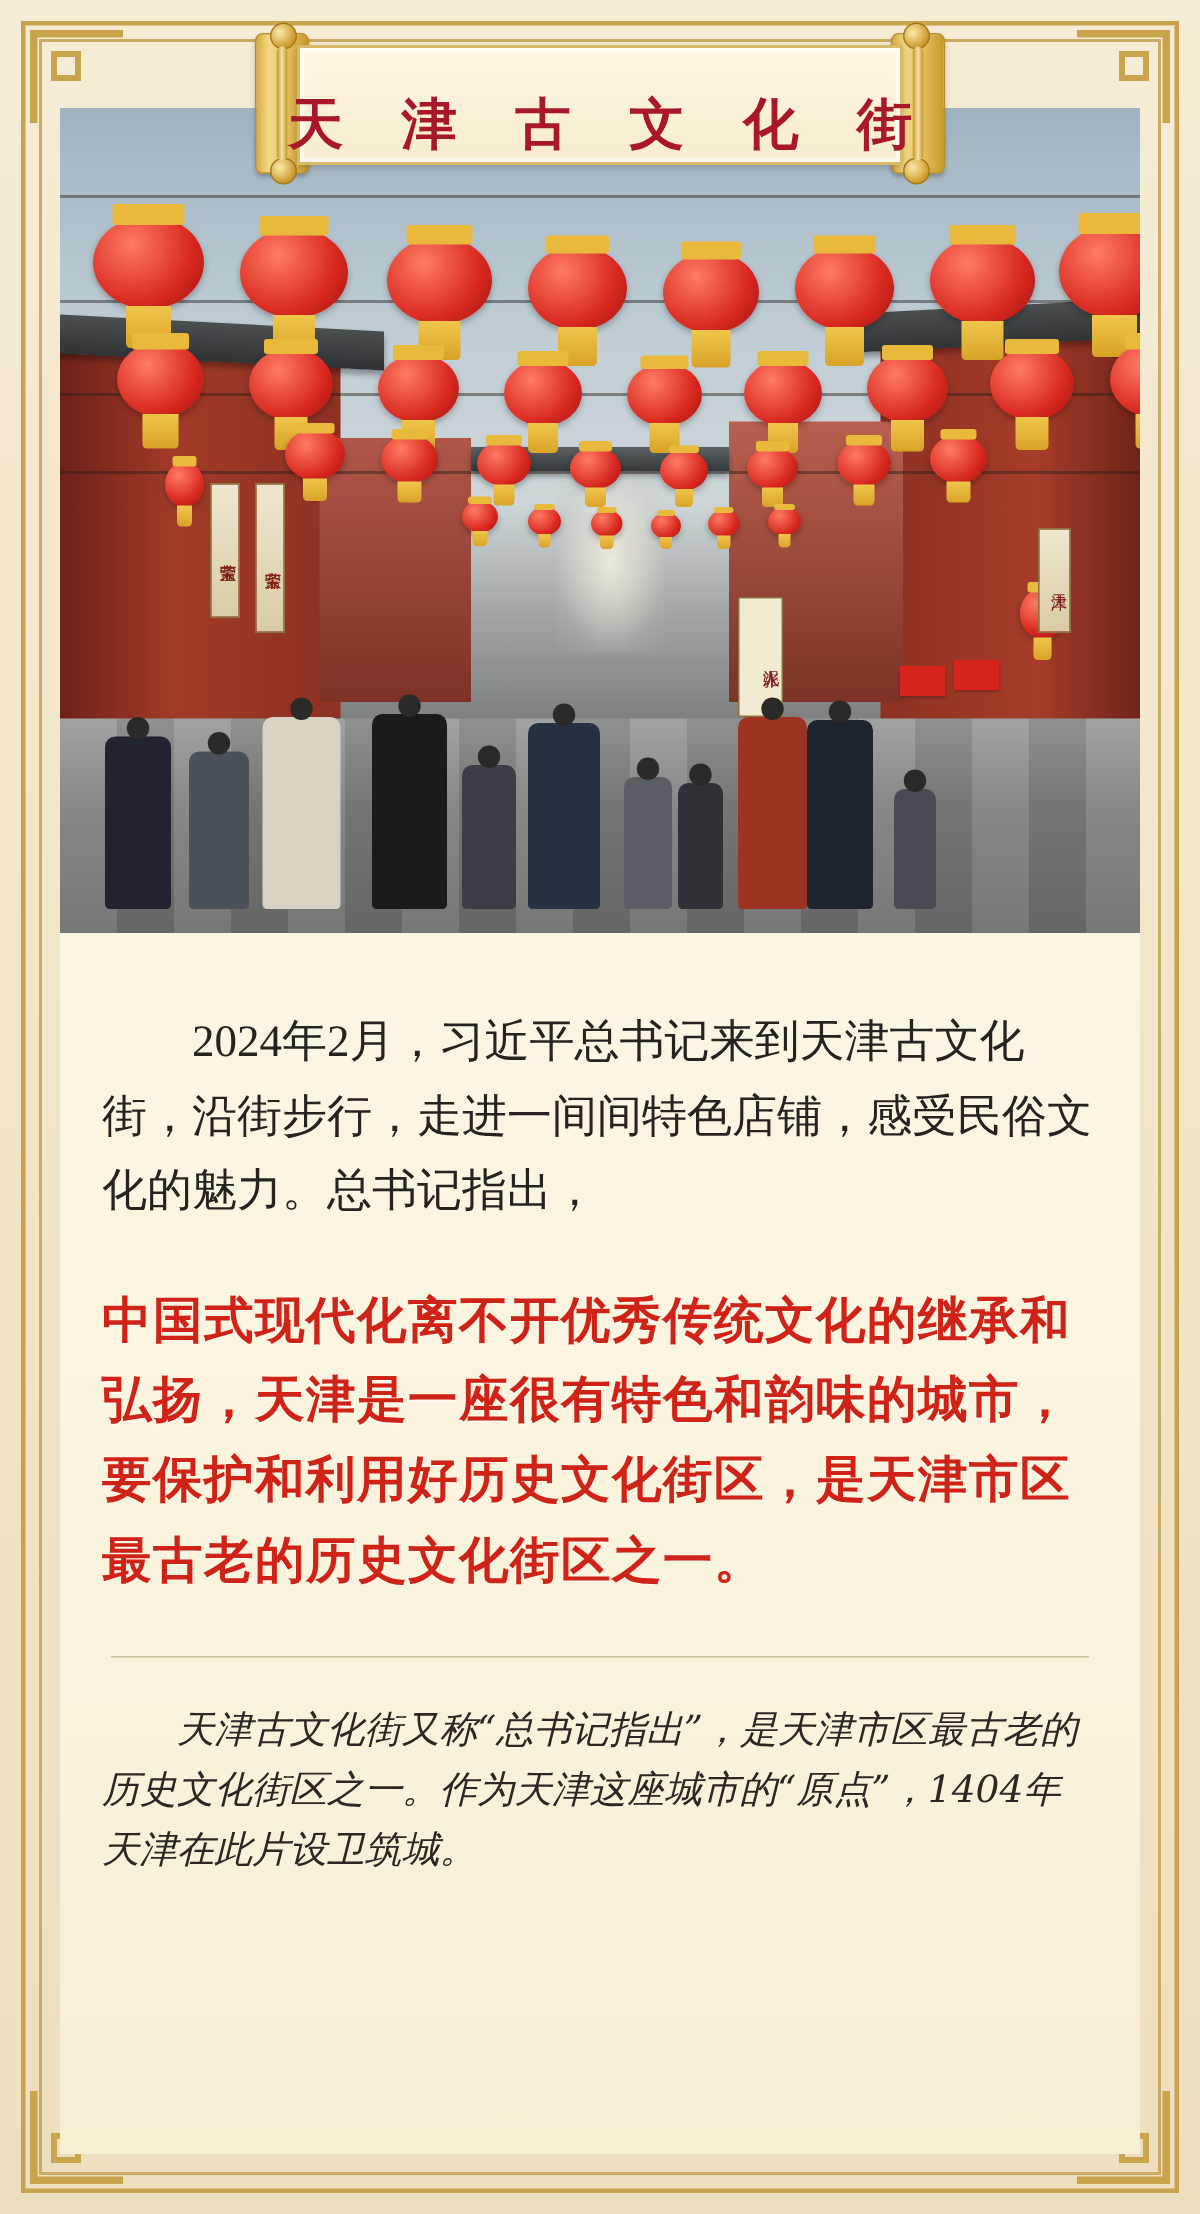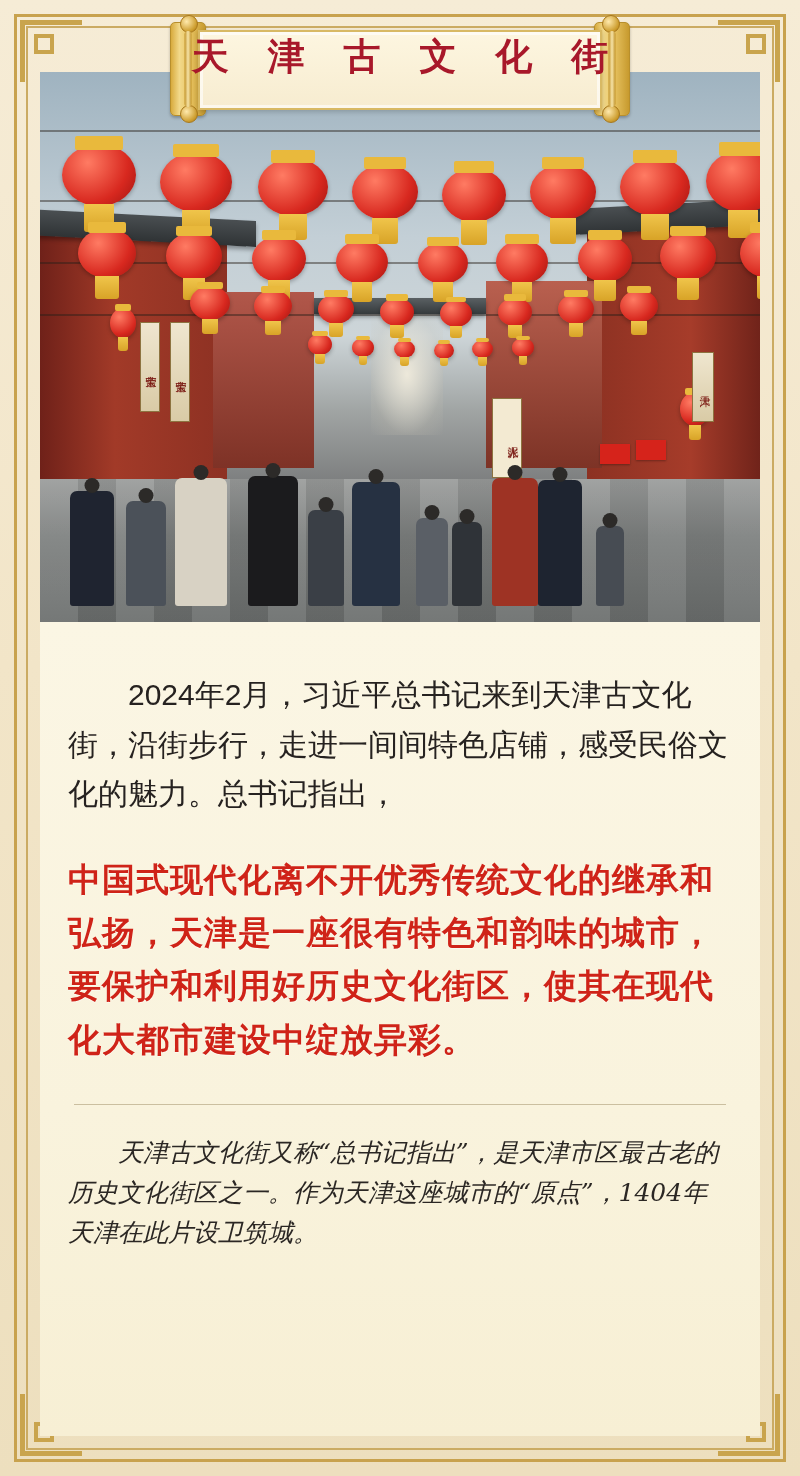--- a/index.html
+++ b/index.html
@@ -129,21 +129,21 @@
   .title-plate {
     position: absolute;
     left: 28px;
     right: 28px;
     top: 12px;
     height: 76px;
     background: linear-gradient(180deg,#fdf6e0,#f7ecd0);
     border: 2px solid #d8b964;
     box-shadow: inset 0 0 0 3px rgba(255,255,255,.6), 0 2px 5px rgba(0,0,0,.18);
     display: flex;
-    align-items: flex-start;
+    align-items: flex-end;
     justify-content: center;
   }
   .title-text {
     font-family: "DejaVu Serif", "Liberation Serif", serif;
     font-weight: bold;
     font-size: 37px;
     letter-spacing: 13px;
     text-indent: 13px;
     color: #a8182a;
     white-space: nowrap;
@@ -292,21 +292,21 @@
     right: 40px;
     top: 622px;
     bottom: 40px;
     background: linear-gradient(180deg,#fbf6e4 0%, #f9f3dd 60%, #f7efd4 100%);
     z-index: 4;
     box-sizing: border-box;
     padding: 48px 28px 26px 28px;
   }
 
   .lead {
-    font-family: Liberation Sans, sans-serif;
+    font-family: Liberation Serif, serif;
     font-size: 30px;
     line-height: 1.65;
     color: #262220;
     text-indent: 2em;
     margin: 0 0 34px 0;
   }
 
   .quote {
     font-family: "DejaVu Serif", "Liberation Serif", serif;
     font-weight: bold;
@@ -458,18 +458,18 @@
       <span class="scroll-knob knob-r-top"></span>
       <span class="scroll-knob knob-r-bot"></span>
     </div>
     <div class="title-plate">
       <span class="title-text">天 津 古 文 化 街</span>
     </div>
   </div>
 
   <div class="content">
     <p class="lead">2024年2月，习近平总书记来到天津古文化街，沿街步行，走进一间间特色店铺，感受民俗文化的魅力。总书记指出，</p>
-    <p class="quote">中国式现代化离不开优秀传统文化的继承和弘扬，天津是一座很有特色和韵味的城市，要保护和利用好历史文化街区，使其在现代化大都市建设中绽放异彩。</p>
+    <p class="quote">中国式现代化离不开优秀传统文化的继承和弘扬，天津是一座很有特色和韵味的城市，要保护和利用好历史文化街区，是天津市区最古老的历史文化街区之一。</p>
     <div class="divider"></div>
     <p class="note">天津古文化街又称“总书记指出”，是天津市区最古老的历史文化街区之一。作为天津这座城市的“原点”，1404年天津在此片设卫筑城。</p>
   </div>
 
 </div>
 
 </body></html>

